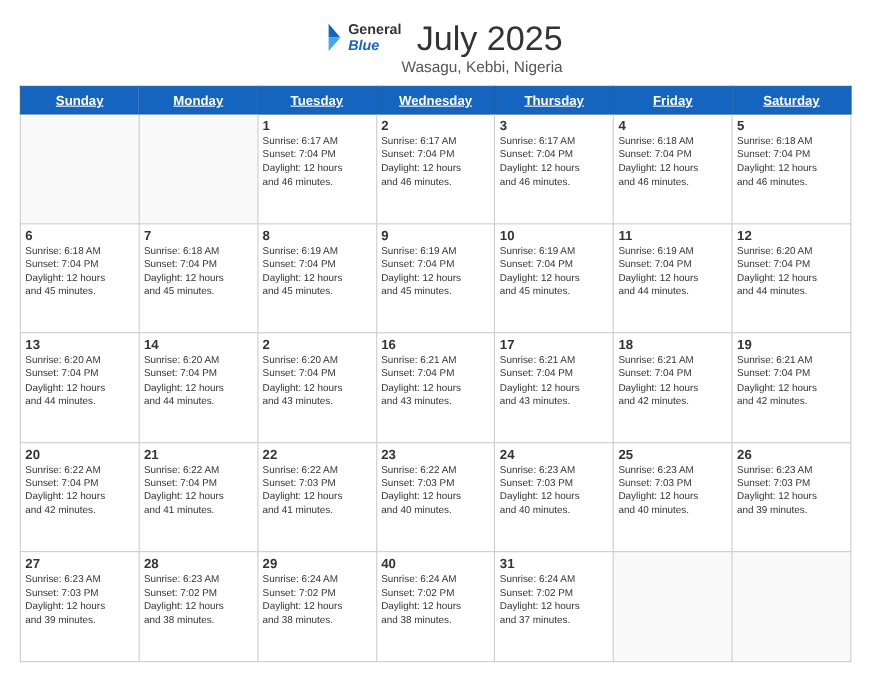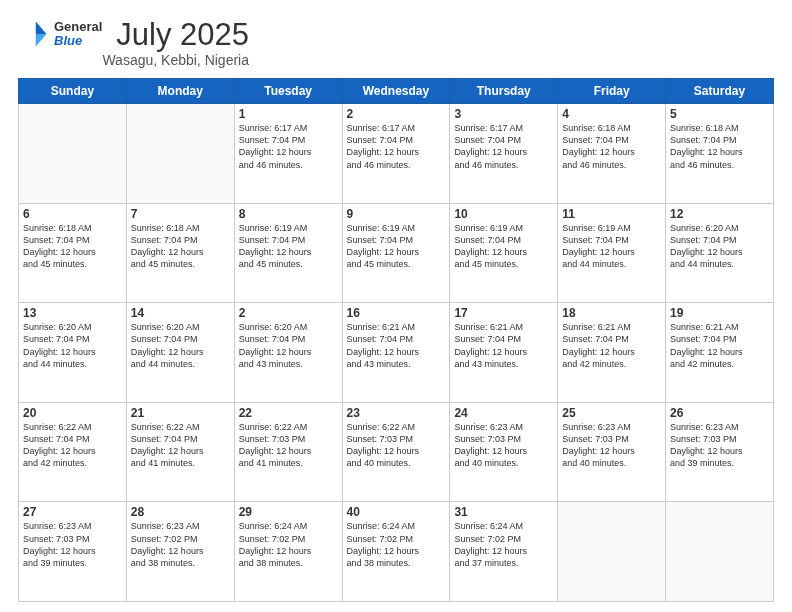--- a/index.html
+++ b/index.html
@@ -12,21 +12,21 @@
     }
     .page {
       width: 792px;
       height: 612px;
       padding: 18px 18px 10px 18px;
       display: flex;
       flex-direction: column;
     }
     .header {
       display: flex;
-      justify-content: flex-start;
+      justify-content: center;
       align-items: flex-start;
       margin-bottom: 10px;
     }
     .logo {
       display: flex;
       align-items: center;
       gap: 4px;
     }
     .logo-text {
       display: flex;
@@ -62,20 +62,21 @@
       table-layout: fixed;
     }
     .calendar th {
       background: #1565c0;
       color: #fff;
       font-size: 12px;
       font-weight: bold;
       padding: 5px 4px;
       text-align: center;
       border: 1px solid #1a5da0;
+      text-decoration: underline;
     }
     .calendar td {
       border: 1px solid #ccc;
       vertical-align: top;
       padding: 3px 4px;
       font-size: 9.5px;
       color: #333;
       height: 80px;
     }
     .day-num {

